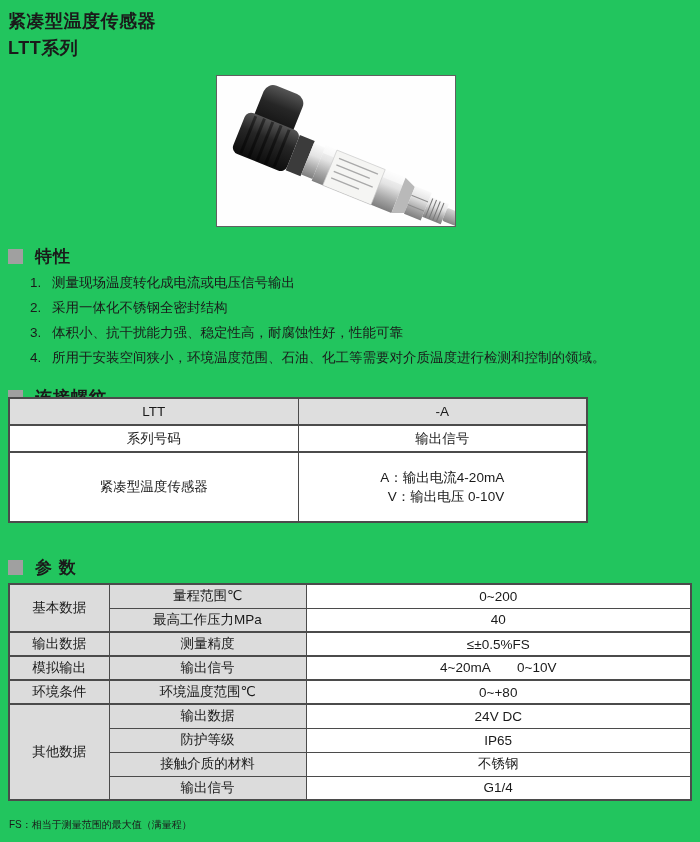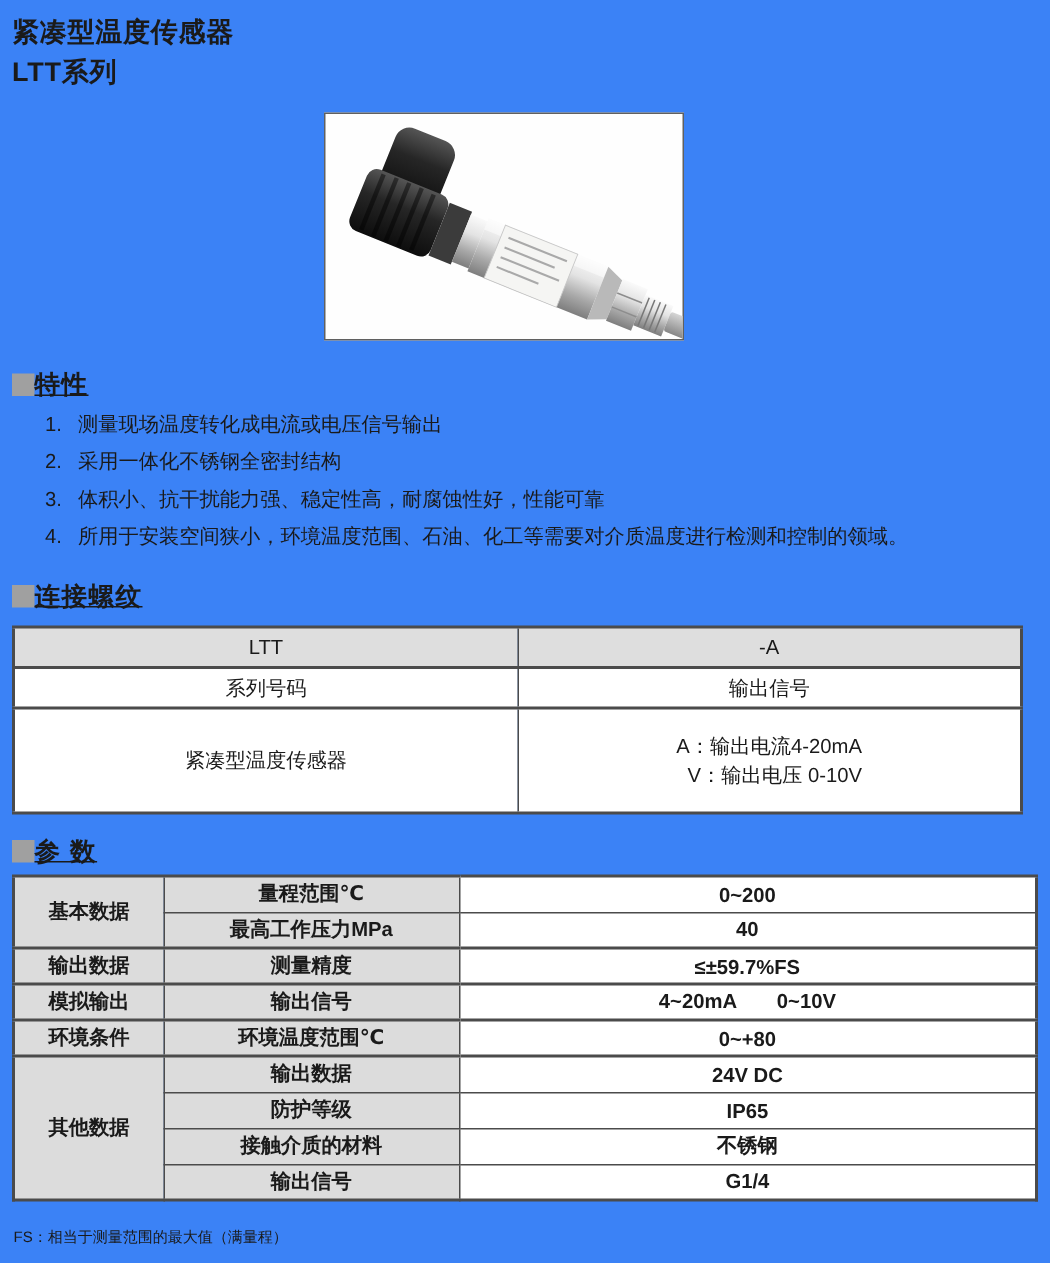--- a/index.html
+++ b/index.html
@@ -5,74 +5,74 @@
   * { box-sizing: border-box; margin: 0; padding: 0; }
   html, body { background: #ffffff; }
   body {
     font-family: "Liberation Sans", "DejaVu Sans", sans-serif;
     color: #1a1a1a;
   }
   .page {
     position: relative;
     width: 700px;
     height: 842px;
-    background: #3b82f6;
+    background: #22c55e;
     overflow: hidden;
   }
 
   
   .title-block { position: absolute; left: 8px; top: 8px; }
   .title-line { font-size: 18px; font-weight: bold; line-height: 27px; letter-spacing: 0.5px; }
 
   
   .photo-box {
     position: absolute; left: 216px; top: 75px;
     width: 240px; height: 152px;
     border: 1px solid #606060;
     background: #fefefe;
   }
   .photo-box svg { display: block; width: 100%; height: 100%; }
 
   
   .section-head {
     position: absolute; left: 8px;
-    display: flex; align-items: center; gap: 0; text-decoration: underline;
+    display: flex; align-items: center; gap: 12px;
   }
   .section-square { width: 15px; height: 15px; background: #a0a0a0; flex: 0 0 auto; }
   .section-title { font-size: 17px; font-weight: bold; letter-spacing: 1px; }
 
   
   .features-list { position: absolute; left: 30px; top: 270px; width: 650px; }
   .feature-item { display: flex; font-size: 13.5px; line-height: 25px; }
   .feature-num { width: 22px; flex: 0 0 auto; }
 
   
   table { border-collapse: collapse; table-layout: fixed; }
   td {
     font-size: 13.5px;
     text-align: center;
     vertical-align: middle;
     padding: 2px 4px;
   }
 
   
-  .model-table { position: absolute; left: 8px; top: 417px; width: 674px; border: 2px solid #4b4b4b; }
+  .model-table { position: absolute; left: 8px; top: 397px; width: 580px; border: 2px solid #4b4b4b; }
   .model-table td {
     border-left: 1px solid #4b4b4b;
     border-right: 1px solid #4b4b4b;
     border-top: 2px solid #4b4b4b;
     border-bottom: 2px solid #4b4b4b;
   }
   .model-table .row-code td { height: 27px; background: #dedede; }
   .model-table .row-label td { height: 27px; background: #ffffff; }
   .model-table .row-desc td { height: 70px; background: #ffffff; }
   .signal-lines { display: inline-block; text-align: right; line-height: 19px; }
 
   
-  .param-table { position: absolute; left: 8px; top: 583px; width: 684px; border: 2px solid #4b4b4b; font-weight: bold; }
+  .param-table { position: absolute; left: 8px; top: 583px; width: 684px; border: 2px solid #4b4b4b; }
   .param-table td { border: 1px solid #4b4b4b; height: 24px; }
   .param-table tr.group-start td { border-top: 2px solid #4b4b4b; }
   .param-table .cell-group, .param-table .cell-label { background: #dcdcdc; }
   .param-table .cell-value { background: #ffffff; }
   .col-group { width: 100px; }
   .col-label { width: 197px; }
   .col-value { width: auto; }
 
   
   .footnote { position: absolute; left: 9px; top: 818px; font-size: 10px; }
@@ -222,21 +222,21 @@
       <td class="cell-label">量程范围℃</td>
       <td class="cell-value">0~200</td>
     </tr>
     <tr>
       <td class="cell-label">最高工作压力MPa</td>
       <td class="cell-value">40</td>
     </tr>
     <tr class="group-start">
       <td class="cell-group">输出数据</td>
       <td class="cell-label">测量精度</td>
-      <td class="cell-value">≤±59.7%FS</td>
+      <td class="cell-value">≤±0.5%FS</td>
     </tr>
     <tr class="group-start">
       <td class="cell-group">模拟输出</td>
       <td class="cell-label">输出信号</td>
       <td class="cell-value">4~20mA　　0~10V</td>
     </tr>
     <tr class="group-start">
       <td class="cell-group">环境条件</td>
       <td class="cell-label">环境温度范围℃</td>
       <td class="cell-value">0~+80</td>

